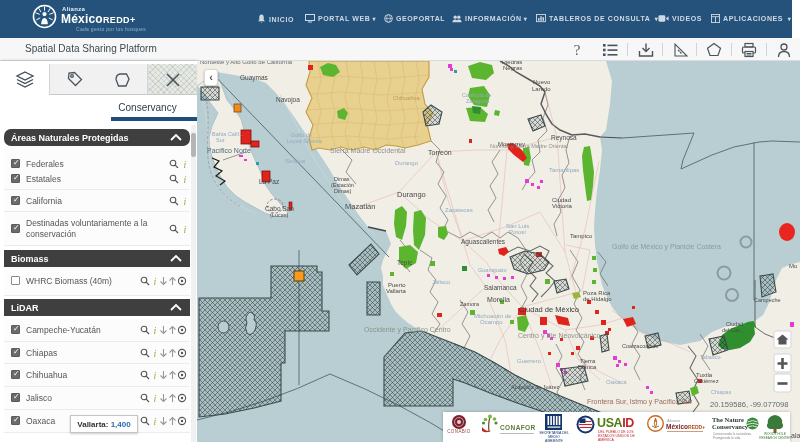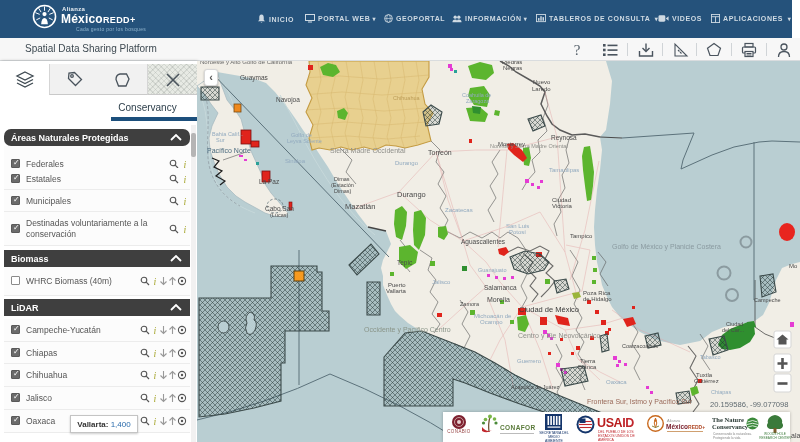--- a/index.html
+++ b/index.html
@@ -39,21 +39,21 @@
 .row{position:absolute;left:4px;width:186px;background:#fcfcfc;border-bottom:1px solid #ececec;font-size:8.5px;color:#555;}
 .row .cb{position:absolute;left:7px;top:50%;margin-top:-5px;width:9px;height:9px;border:1px solid #8a8a8a;background:#fff;border-radius:1px;}
 .row .cb.ck{background:#6b6b6b;border-color:#5a5a5a;}
 .row .cb.ck:after{content:"\2713";position:absolute;left:1px;top:-2px;color:#fff;font-size:8px;}
 .row .lb{position:absolute;left:22px;top:50%;transform:translateY(-50%);line-height:11px;}
 .rowic{position:absolute;top:50%;transform:translateY(-50%);height:10px;}
 #scrollb{position:absolute;right:1px;top:64px;width:5px;height:317px;background:#f1f1f1;}
 #scrollb .th{position:absolute;left:0;top:8px;width:5px;height:24px;background:#b5b5b5;border-radius:2px;}
 #tooltip{position:absolute;left:70px;top:354px;width:68px;height:18px;background:#fff;border:1px solid #c4c4c4;font-size:8px;color:#333;padding-top:4px;text-align:center;box-shadow:0 1px 2px rgba(0,0,0,.2);}
 #tooltip b{font-weight:bold;}
-#tooltip .n{color:#2a6bab;}
+#tooltip .n{color:#2a6bab;font-weight:bold;}
 
 #map{position:absolute;left:197px;top:61px;width:603px;height:381px;background:#f1eee6;}
 
 #logos{position:absolute;left:443px;top:412px;width:347px;height:30px;background:#fff;box-shadow:0 0 3px rgba(0,0,0,.25);}
 </style>
 </head>
 <body>
 <div id="app">
   <div id="nav">
     <svg class="logo-circ" viewBox="0 0 26 26">
@@ -215,21 +215,21 @@
       <svg class="rowic" style="left:165px;" width="10" height="10" viewBox="0 0 10 10">
           <circle cx="4" cy="4" r="2.8" fill="none" stroke="#555" stroke-width="1.1"></circle>
           <line x1="6.2" y1="6.2" x2="9" y2="9" stroke="#555" stroke-width="1.2"></line>
         </svg>
       <svg class="rowic" style="left:177px;" width="8" height="10" viewBox="0 0 8 10">
           <text x="4" y="9" font-size="10" font-style="italic" font-family="Liberation Serif,serif" fill="#a8a832" text-anchor="middle">i</text>
         </svg>
     </div>
     <div class="row" style="top:129px;height:22px;">
         <span class="cb ck"></span>
-        <span class="lb">Municipales</span>
+        <span class="lb">California</span>
       <svg class="rowic" style="left:165px;" width="10" height="10" viewBox="0 0 10 10">
           <circle cx="4" cy="4" r="2.8" fill="none" stroke="#555" stroke-width="1.1"></circle>
           <line x1="6.2" y1="6.2" x2="9" y2="9" stroke="#555" stroke-width="1.2"></line>
         </svg>
       <svg class="rowic" style="left:177px;" width="8" height="10" viewBox="0 0 8 10">
           <text x="4" y="9" font-size="10" font-style="italic" font-family="Liberation Serif,serif" fill="#a8a832" text-anchor="middle">i</text>
         </svg>
     </div>
     <div class="row" style="top:151px;height:34px;">
         <span class="cb ck"></span>
@@ -731,21 +731,21 @@
     <svg style="position:absolute;left:133px;top:3px;" width="19" height="19" viewBox="0 0 19 19">
         <circle cx="9.5" cy="9.5" r="9" fill="#14356b"></circle>
         <circle cx="9.5" cy="9.5" r="7" fill="#fff"></circle>
         <g stroke="#c1272d" stroke-width="1.1">
           <line x1="3.5" y1="6.5" x2="15.5" y2="6.5"></line>
           <line x1="3" y1="9.5" x2="16" y2="9.5"></line>
           <line x1="3.5" y1="12.5" x2="15.5" y2="12.5"></line>
         </g>
         <rect x="3.5" y="3.5" width="6" height="4.5" fill="#14356b"></rect>
       </svg>
-    <div style="position:absolute;left:154px;top:4px;font-size:12.5px;font-weight:bold;letter-spacing:-.4px;"><span style="color:#b91c1c;">USA</span><span style="color:#c1272d;">ID</span></div>
+    <div style="position:absolute;left:154px;top:4px;font-size:12.5px;font-weight:bold;letter-spacing:-.4px;"><span style="color:#4d7c0f;">USA</span><span style="color:#c1272d;">ID</span></div>
     <div style="position:absolute;left:155px;top:18px;width:44px;font-size:3.5px;color:#c1272d;line-height:4px;">DEL PUEBLO DE LOS ESTADOS UNIDOS DE AMÉRICA</div>
     <svg style="position:absolute;left:204px;top:3px;" width="17" height="17" viewBox="0 0 17 17">
         <circle cx="8.5" cy="8.5" r="7.8" fill="none" stroke="#c96a1f" stroke-width="1.4"></circle>
         <path d="M8.5,3 Q6,8 8.5,13 Q11,8 8.5,3" fill="none" stroke="#c96a1f" stroke-width="1"></path>
         <circle cx="8.5" cy="5.5" r="1.2" fill="#c96a1f"></circle>
         <path d="M5,11 Q8.5,14 12,11" fill="none" stroke="#8a8a4a" stroke-width="1"></path>
       </svg>
     <div style="position:absolute;left:224px;top:6px;font-size:4px;color:#999;">Alianza</div>
     <div style="position:absolute;left:223px;top:11px;font-size:6.5px;font-weight:bold;color:#7a2230;">México<span style="color:#b04a28;font-size:5px;">REDD+</span></div>
     <div style="position:absolute;left:224px;top:19px;width:36px;height:1px;background:#d0a070;"></div>

